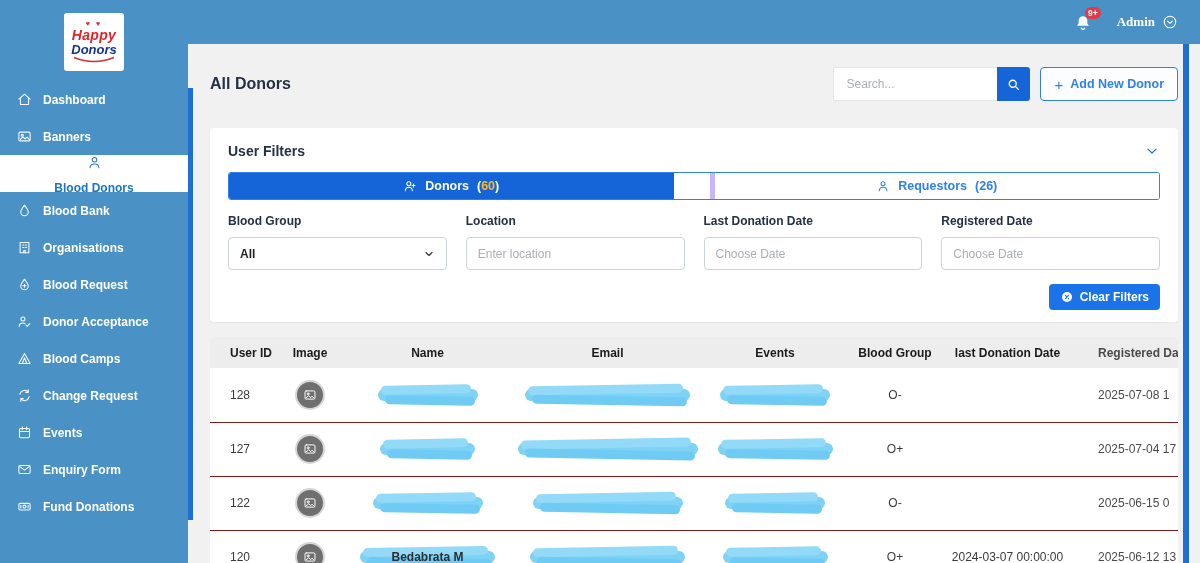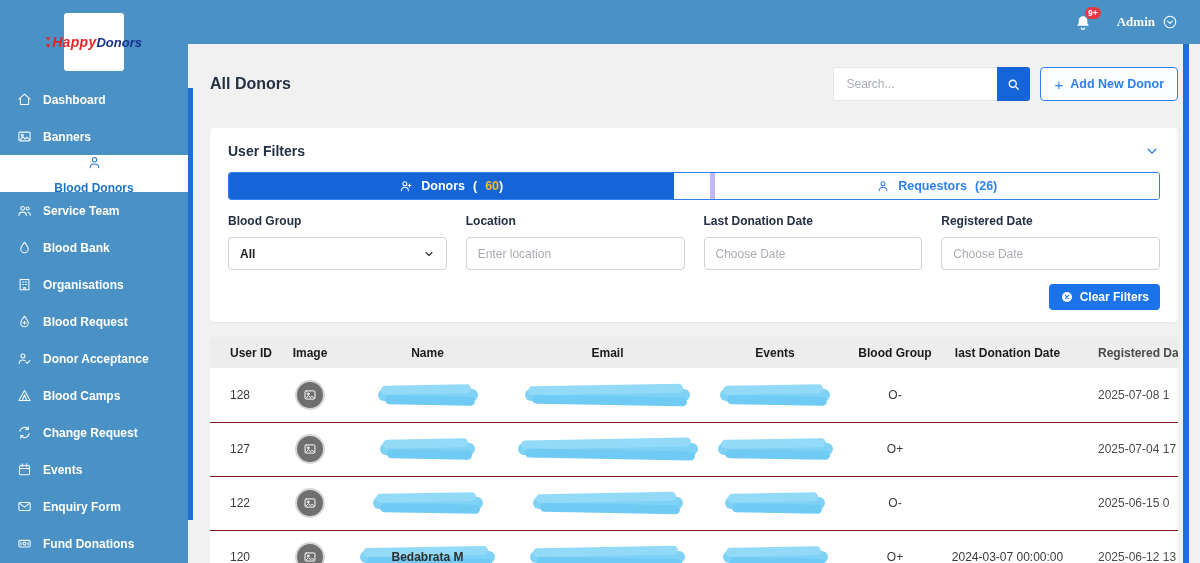--- a/index.html
+++ b/index.html
@@ -2,21 +2,21 @@
 <html><head>
 <meta charset="utf-8">
 <style>
   *{margin:0;padding:0;box-sizing:border-box;}
   html,body{width:1200px;height:563px;overflow:hidden;}
   body{font-family:"Liberation Sans",sans-serif;background:#f1f1f1;position:relative;}
 
   
   .sidebar{position:absolute;left:0;top:0;width:188px;height:563px;background:#4a91c5;z-index:5;}
   .logo-wrap{display:flex;justify-content:center;padding:13px 0 10px;}
-  .logo-box{width:60px;height:58px;background:#fff;border-radius:3px;display:flex;flex-direction:row;align-items:center;justify-content:center;line-height:1;}
+  .logo-box{width:60px;height:58px;background:#fff;border-radius:3px;display:flex;flex-direction:column;align-items:center;justify-content:center;line-height:1;}
   .logo-happy{color:#e02428;font-weight:bold;font-style:italic;font-size:14px;letter-spacing:.3px;}
   .logo-hearts{color:#e02428;font-size:7px;line-height:1;margin-bottom:1px;letter-spacing:2px;}
   .logo-donors{color:#16348f;font-weight:bold;font-style:italic;font-size:13px;margin-top:1px;}
   .nav{margin-top:0;}
   .nav-item{display:flex;align-items:center;gap:11px;height:37px;padding:0 17px;color:#fff;font-size:12px;font-weight:600;cursor:pointer;}
   .nav-item svg{flex:0 0 auto;opacity:.95;}
   .nav-item.active{background:#fff;color:#1b74c5;flex-direction:column;}
   .sb-scroll{position:absolute;left:188px;top:88px;width:5px;height:432px;background:#1d6fd2;z-index:6;}
 
   
@@ -41,21 +41,21 @@
   
   .filters-card{margin:27px 22px 0;background:#fff;border-radius:4px;padding:13px 12px 12px;box-shadow:0 1px 2px rgba(0,0,0,.05);}
   .filters-head{display:flex;align-items:center;justify-content:space-between;padding:2px 6px 13px;text-align:right;}
   .filters-title{font-size:14px;font-weight:bold;color:#243043;}
   .chev-btn{cursor:pointer;display:flex;}
   .tabs{display:flex;margin:0 6px;border:1px solid #2f80ed;border-radius:3px;overflow:hidden;}
   .tab{flex:1;height:26px;display:flex;align-items:center;justify-content:center;gap:8px;font-size:12.5px;font-weight:600;cursor:pointer;background:#fff;color:#2f80ed;}
   .tab.active{background:#1565d8;color:#fff;}
   .tabs .tab + .tab{border-left:5px solid #c4b5fd;margin-left:36px;}
   .tab-count{display:flex;}
-  .tab.active .cnum{color:#f8b830;padding-left:8px;}
+  .tab.active .cnum{color:#f8b830;}
   .filter-grid{display:grid;grid-template-columns:1fr 1fr 1fr 1fr;column-gap:19px;padding:14px 6px 0;}
   .filter-label{font-size:12px;font-weight:600;color:#243043;margin-bottom:9px;}
   .control{height:33px;border:1px solid #ccd2d8;border-radius:4px;background:#fff;font-size:12px;width:100%;padding:0 11px;font-family:inherit;color:#701a75;outline:none;}
   .control::placeholder{color:#a9adb3;}
   .select-control{display:flex;align-items:center;justify-content:space-between;cursor:pointer;font-weight:bold;color:#222;}
   .clear-row{display:flex;justify-content:flex-end;padding:14px 6px 0;}
   .clear-btn{background:#1a73e8;color:#fff;border:none;border-radius:4px;height:26px;padding:0 11px;font-size:12px;font-weight:600;display:flex;align-items:center;gap:6px;cursor:pointer;font-family:inherit;}
 
   
   .table-card{margin:15px 22px 0;background:#fff;border-radius:3px 3px 0 0;overflow:hidden;height:300px;}
@@ -106,29 +106,20 @@
           <path d="M5 17l4.5-4.5 3.5 3.5 3-3L20 17"></path>
         </svg>
       <span>Banners</span>
     </div>
     <div class="nav-item active">
       <svg width="15" height="15" viewBox="0 0 24 24" fill="none" stroke="currentColor" stroke-width="1.7" stroke-linecap="round" stroke-linejoin="round">
           <circle cx="12" cy="7.5" r="3.6"></circle>
           <path d="M5 20.5c0-4 3.2-6.2 7-6.2s7 2.2 7 6.2"></path>
         </svg>
       <span>Blood Donors</span>
-    </div>
-    <div class="nav-item">
-      <svg width="15" height="15" viewBox="0 0 24 24" fill="none" stroke="currentColor" stroke-width="1.7" stroke-linecap="round" stroke-linejoin="round">
-          <circle cx="9" cy="8.5" r="3"></circle>
-          <path d="M3 20c0-3.4 2.6-5.4 6-5.4s6 2 6 5.4"></path>
-          <circle cx="17" cy="8.8" r="2.4"></circle>
-          <path d="M17.5 14.7c2.4.4 3.9 2.2 3.9 5"></path>
-        </svg>
-      <span>Service Team</span>
     </div>
     <div class="nav-item">
       <svg width="15" height="15" viewBox="0 0 24 24" fill="none" stroke="currentColor" stroke-width="1.7" stroke-linecap="round" stroke-linejoin="round">
           <path d="M12 3.5C9 7.5 6 11 6 14.3a6 6 0 0 0 12 0C18 11 15 7.5 12 3.5Z"></path>
         </svg>
       <span>Blood Bank</span>
     </div>
     <div class="nav-item">
       <svg width="15" height="15" viewBox="0 0 24 24" fill="none" stroke="currentColor" stroke-width="1.7" stroke-linecap="round" stroke-linejoin="round">
           <rect x="5" y="4" width="14" height="16.5"></rect>

